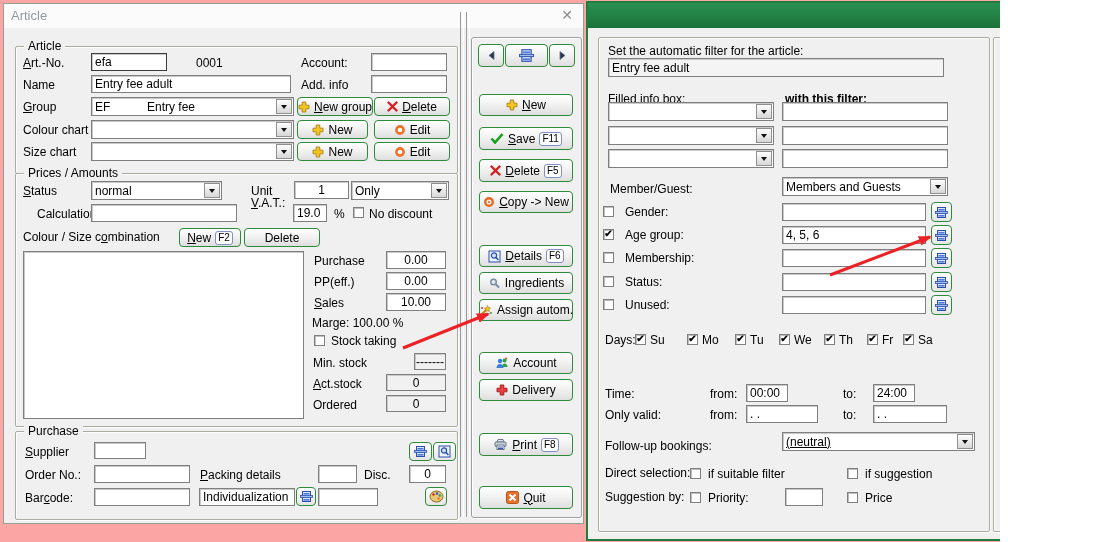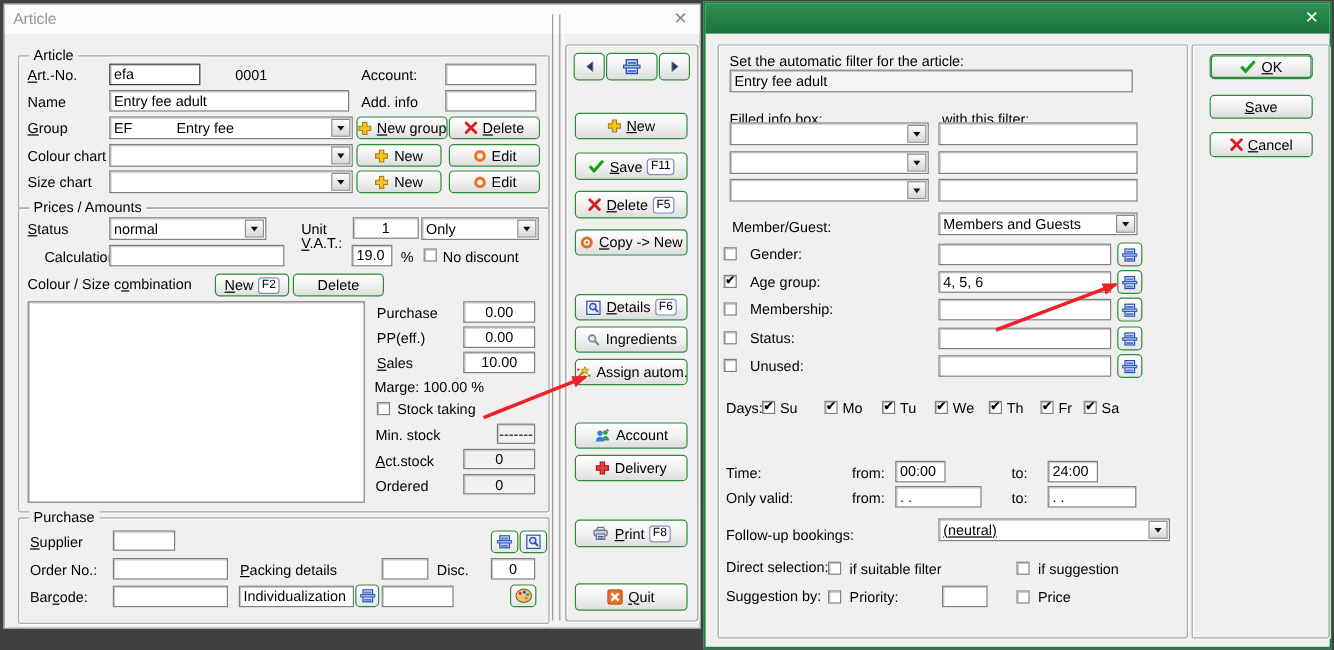--- a/index.html
+++ b/index.html
@@ -1,17 +1,17 @@
 <!DOCTYPE html>
 <html><head>
 <meta charset="utf-8">
 <style>
   html,body{margin:0;padding:0;}
   body{font-family:"Liberation Sans",sans-serif;font-size:12px;color:#000;}
-  #screen{position:relative;width:1112px;height:542px;background:#404040;overflow:hidden;}
+  #screen{position:relative;width:1000px;height:542px;background:#fca5a5;overflow:hidden;}
   
   .win{position:absolute;background:#f0f0f0;}
   #lwin{left:3px;top:3px;width:581px;height:521px;border:1px solid #94a094;box-sizing:border-box;}
   #rwin{left:586px;top:1px;width:524px;height:540px;border:2px solid #1f7d3f;box-sizing:border-box;}
   .tb-l{position:absolute;left:0;top:0;width:100%;height:24px;background:#fbfbfb;}
   .tb-l .t{position:absolute;left:7px;top:4px;font-size:13px;color:#8f9aa0;}
   .tb-l .x{position:absolute;right:10px;top:3px;font-size:14px;color:#8b8b8b;cursor:default;}
   .tb-r{position:absolute;left:0;top:0;width:100%;height:25px;background:linear-gradient(#2c9153,#1b7239);}
   .tb-r .t{position:absolute;left:9px;top:4px;font-size:13px;font-weight:bold;color:#fff;}
   .tb-r .x{position:absolute;right:9px;top:3px;font-size:14px;color:#fff;cursor:default;}
@@ -396,21 +396,21 @@
     <div class="tb-r">
       <span class="x">✕</span>
     </div>
 
     <div class="gb" style="left:10px;top:34px;width:390px;height:493px;"></div>
 
     <span class="lbl" style="left:20px;top:41px;">Set the automatic filter for the article:</span>
     <div class="fld" style="left:20px;top:55px;width:336px;height:19px;background:#f4f4f4;">Entry fee adult</div>
 
     <span class="lbl" style="left:20px;top:89px;">Filled info box:</span>
-    <span class="lbl" style="left:197px;top:89px;">with this filter:</span>
+    <span class="lbl" style="left:197px;top:89px;font-weight:bold;">with this filter:</span>
 
     <div class="dd" style="left:20px;top:99px;width:166px;height:19px;">
         <span class="ddb"></span>
       </div>
     <div class="fld" style="left:194px;top:99px;width:166px;height:19px;"></div>
     <div class="dd" style="left:20px;top:123px;width:166px;height:19px;">
         <span class="ddb"></span>
       </div>
     <div class="fld" style="left:194px;top:123px;width:166px;height:19px;"></div>
     <div class="dd" style="left:20px;top:146px;width:166px;height:19px;">

